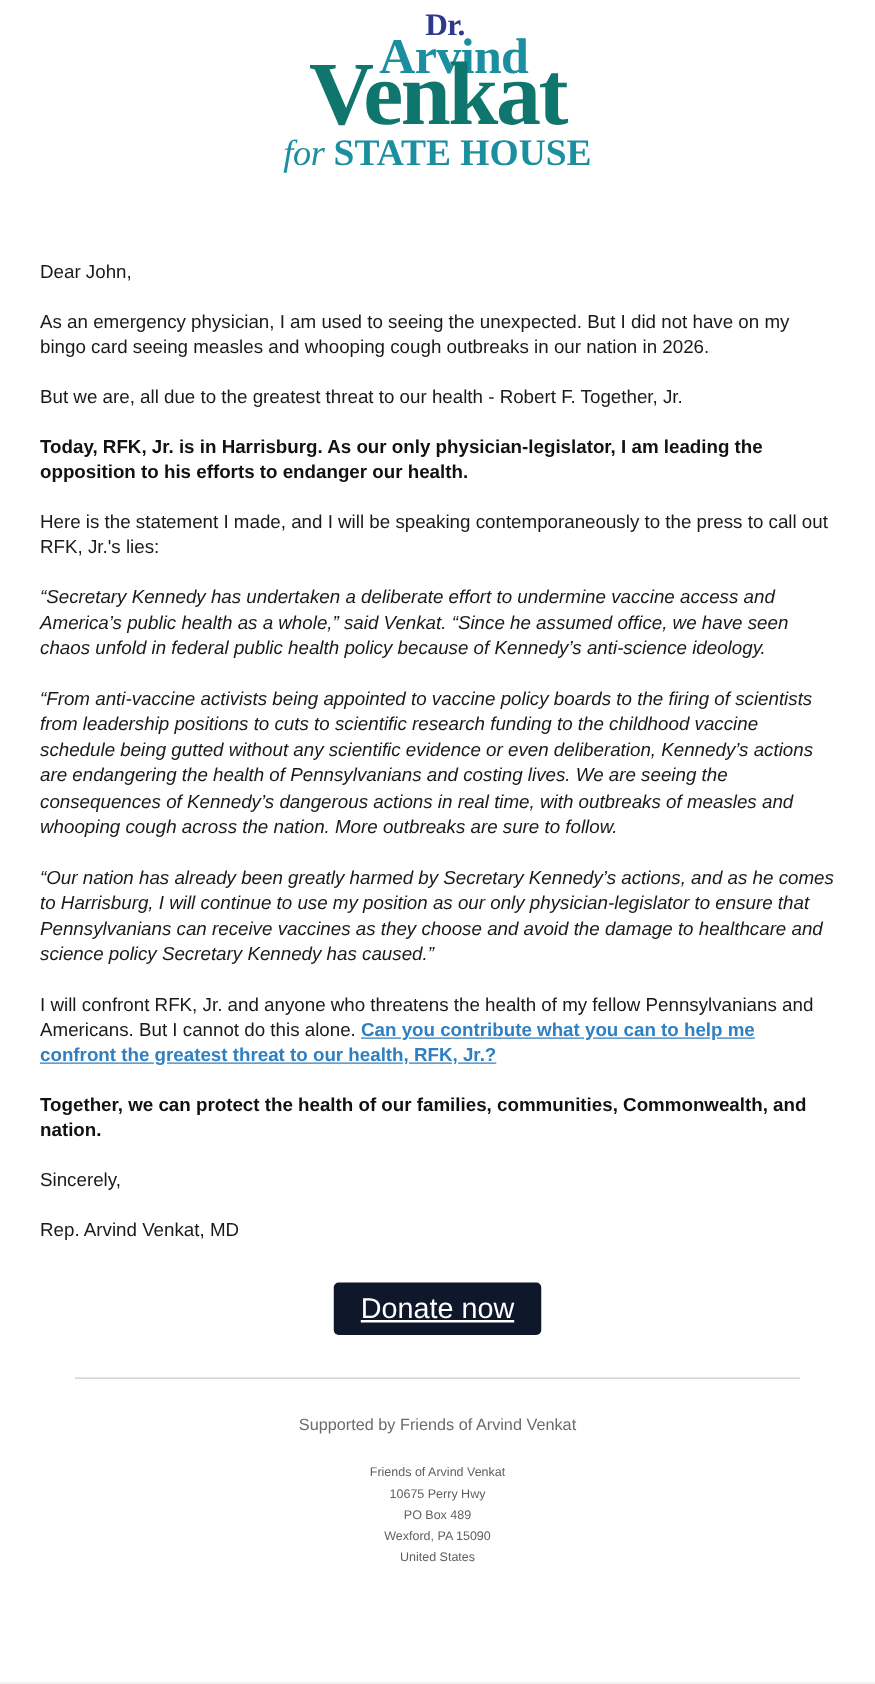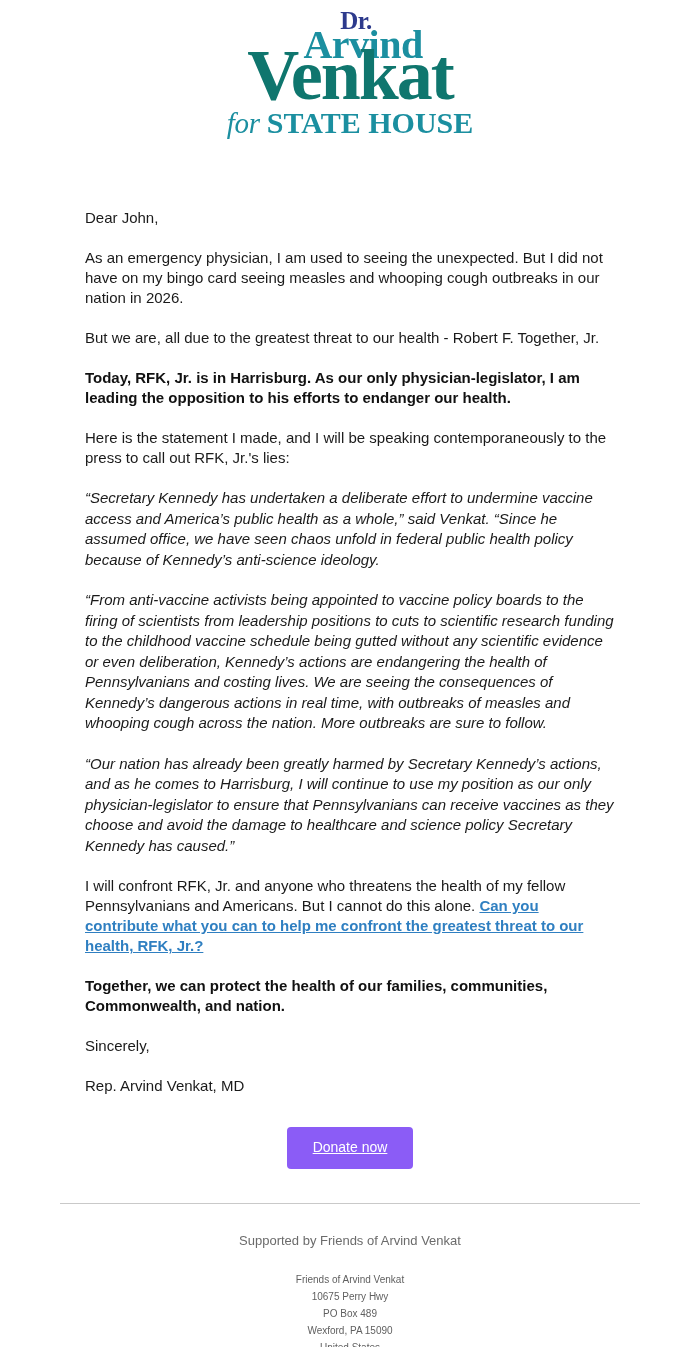--- a/index.html
+++ b/index.html
@@ -73,21 +73,21 @@
     font-weight: normal;
     font-size: 29px;
   }
   .logo-tagline .sh {
     font-weight: bold;
     letter-spacing: 0px;
   }
 
   
   .content {
-    padding: 0 85px;
+    padding: 0 32px;
     box-sizing: border-box;
   }
   .spacer-top { height: 64px; }
 
   p.body-text {
     font-size: 15px;
     line-height: 20px;
     margin: 0 0 20px 0;
     color: #1a1a1a;
     font-family: "Liberation Sans", sans-serif;
@@ -115,23 +115,23 @@
   .sig-block p { margin-bottom: 20px; }
   .sig-name { margin-bottom: 0 !important; }
 
   
   .cta-wrap {
     text-align: center;
     margin-top: 31px;
   }
   .donate-btn {
     display: inline-block;
-    background: #8b5cf6;
+    background: #0f172a;
     color: #ffffff;
-    font-size: 14px;
+    font-size: 23px;
     font-family: "Liberation Sans", sans-serif;
     padding: 11px 22px 12px 22px;
     border: none;
     border-radius: 4px;
     min-width: 126px;
     box-sizing: border-box;
     cursor: pointer;
     line-height: 19px;
   }
 

